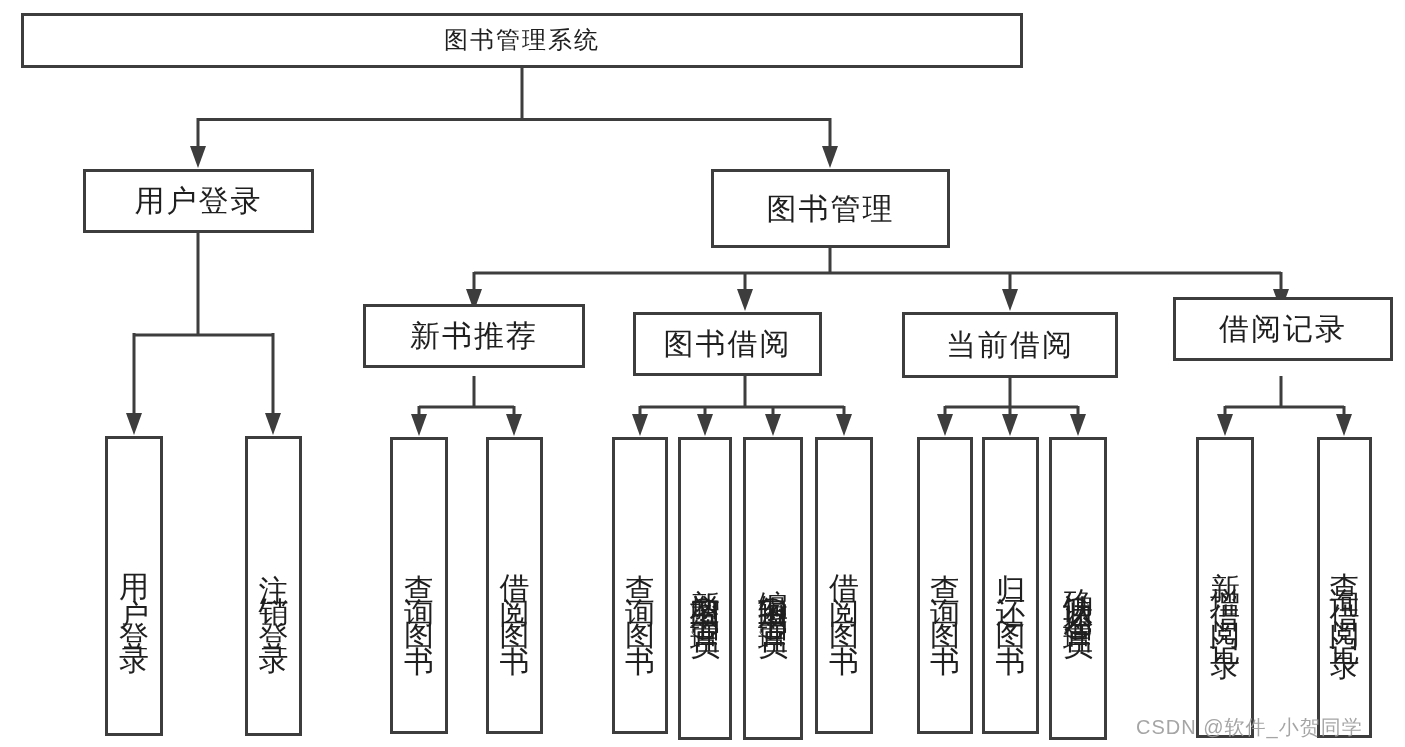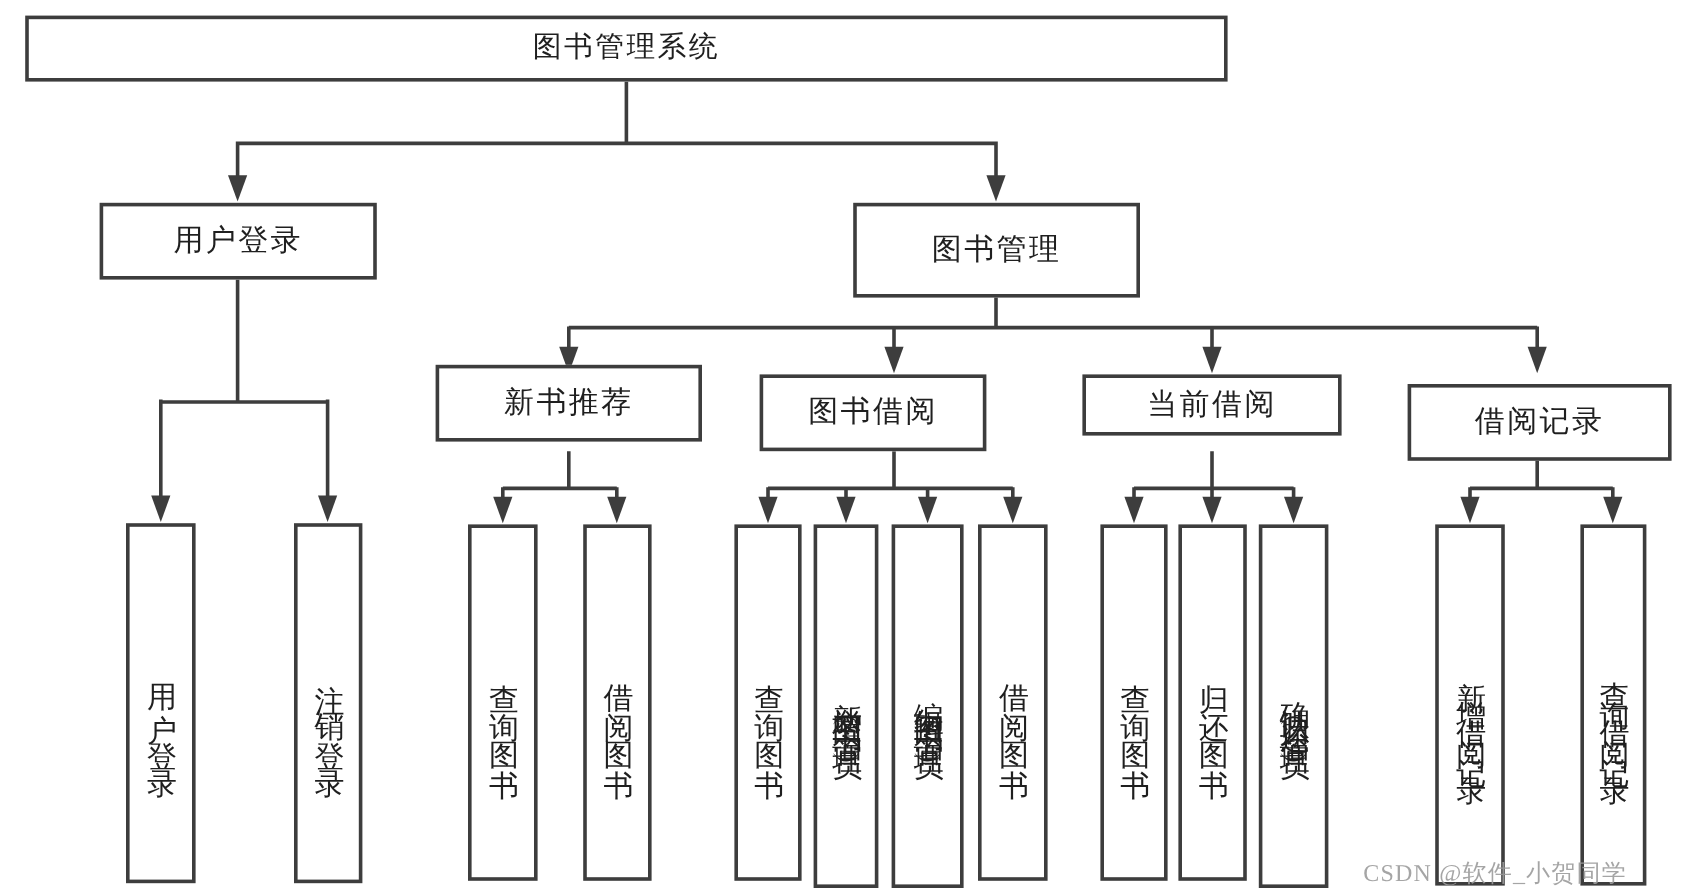--- a/index.html
+++ b/index.html
@@ -7,35 +7,35 @@
     --text:#1f1f1f;
     --watermark:#9c9c9c;
     --background:#ffffff;
   }
   html,body{margin:0;padding:0;background:var(--background);}
   #canvas{
     position:relative;
     width:1405px;height:747px;
     background:var(--background);
     overflow:hidden;
-    font-family:Liberation Serif, serif;
+    font-family:Liberation Sans, sans-serif;
     color:var(--text);
   }
   #connectors{position:absolute;left:0;top:0;width:1405px;height:747px;}
   #connectors path{stroke:var(--line);stroke-width:3;fill:none;}
   #connectors polygon{fill:var(--line);stroke:none;}
   .box{
     position:absolute;
     box-sizing:border-box;
     background:#fff;
     border:3px solid var(--line);
     display:flex;
     align-items:center;
     justify-content:center;
-    font-size:25px;
+    font-size:30px;
     line-height:1.2;
     white-space:nowrap;
   }
   .h-label{letter-spacing:2px;}
   .root-label{font-size:24px;letter-spacing:2px;}
   .v-box{
     writing-mode:vertical-rl;
     text-orientation:mixed;
     white-space:normal;
     line-height:1.0;
@@ -116,22 +116,22 @@
     <polygon points="1336,414 1352,414 1344,436"></polygon>
   </svg>
 
   <div class="box root-label" style="left:21px;top:13px;width:1002px;height:55px;">图书管理系统</div>
 
   <div class="box h-label" style="left:83px;top:169px;width:231px;height:64px;">用户登录</div>
   <div class="box h-label" style="left:711px;top:169px;width:239px;height:79px;">图书管理</div>
 
   <div class="box h-label" style="left:363px;top:304px;width:222px;height:64px;">新书推荐</div>
   <div class="box h-label" style="left:633px;top:312px;width:189px;height:64px;">图书借阅</div>
-  <div class="box h-label" style="left:902px;top:312px;width:216px;height:51px;">当前借阅</div>
-  <div class="box h-label" style="left:1173px;top:320px;width:220px;height:64px;">借阅记录</div>
+  <div class="box h-label" style="left:902px;top:312px;width:216px;height:66px;">当前借阅</div>
+  <div class="box h-label" style="left:1173px;top:297px;width:220px;height:64px;">借阅记录</div>
 
   <div class="box v-box ls-wide" style="left:105px;top:436px;width:58px;height:300px;">用户登录</div>
   <div class="box v-box ls-wide" style="left:245px;top:436px;width:57px;height:300px;">注销登录</div>
 
   <div class="box v-box ls-wide" style="left:390px;top:437px;width:58px;height:297px;">查询图书</div>
   <div class="box v-box ls-wide" style="left:486px;top:437px;width:57px;height:297px;">借阅图书</div>
 
   <div class="box v-box ls-wide" style="left:612px;top:437px;width:56px;height:297px;">查询图书</div>
   <div class="box v-box ls-tight" style="left:678px;top:437px;width:54px;height:303px;">新增图书（管理员）</div>
   <div class="box v-box ls-tight" style="left:743px;top:437px;width:60px;height:303px;">编辑图书（管理员）</div>

